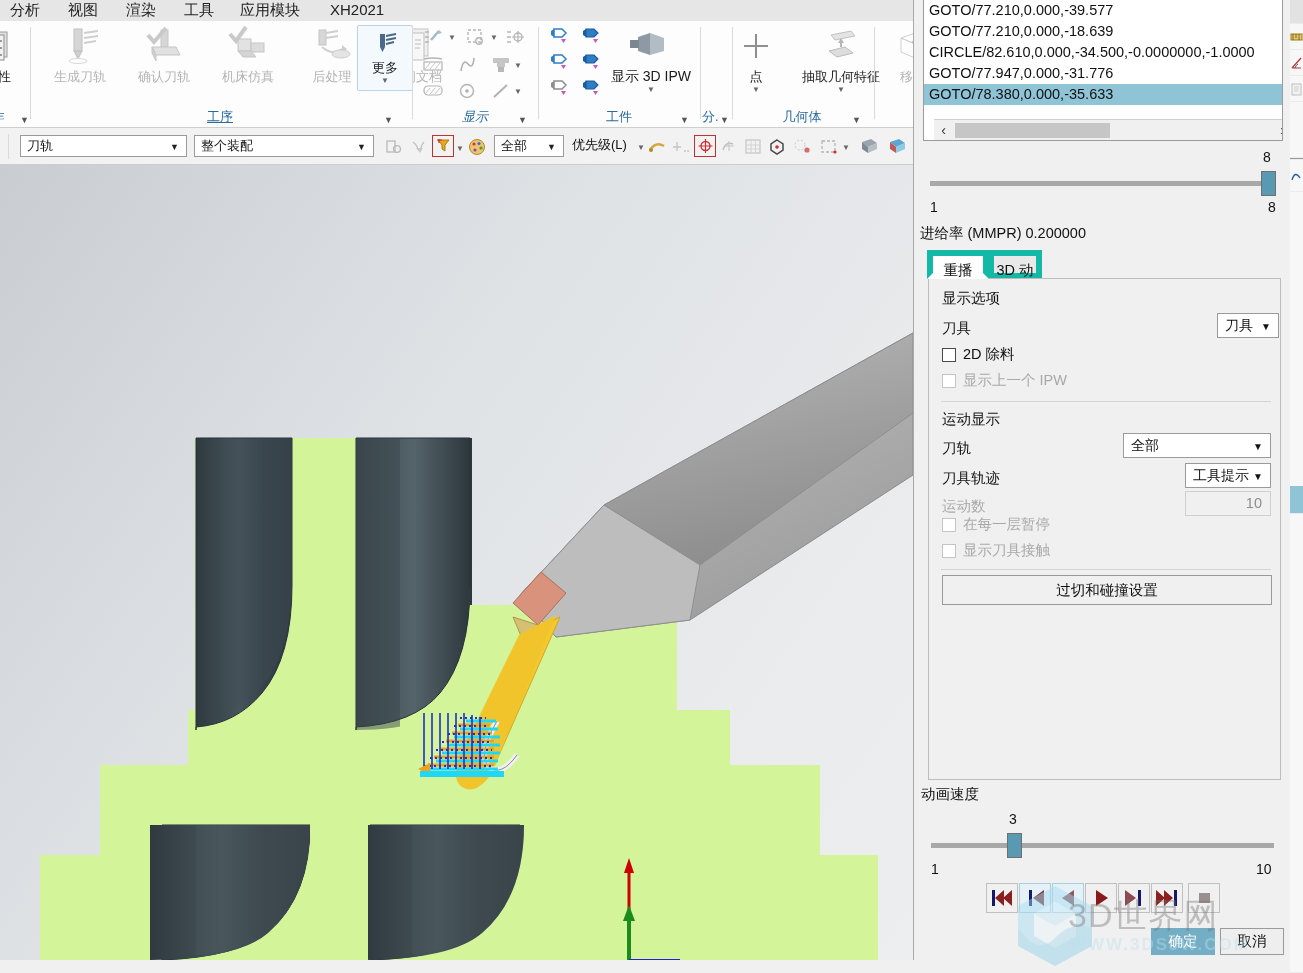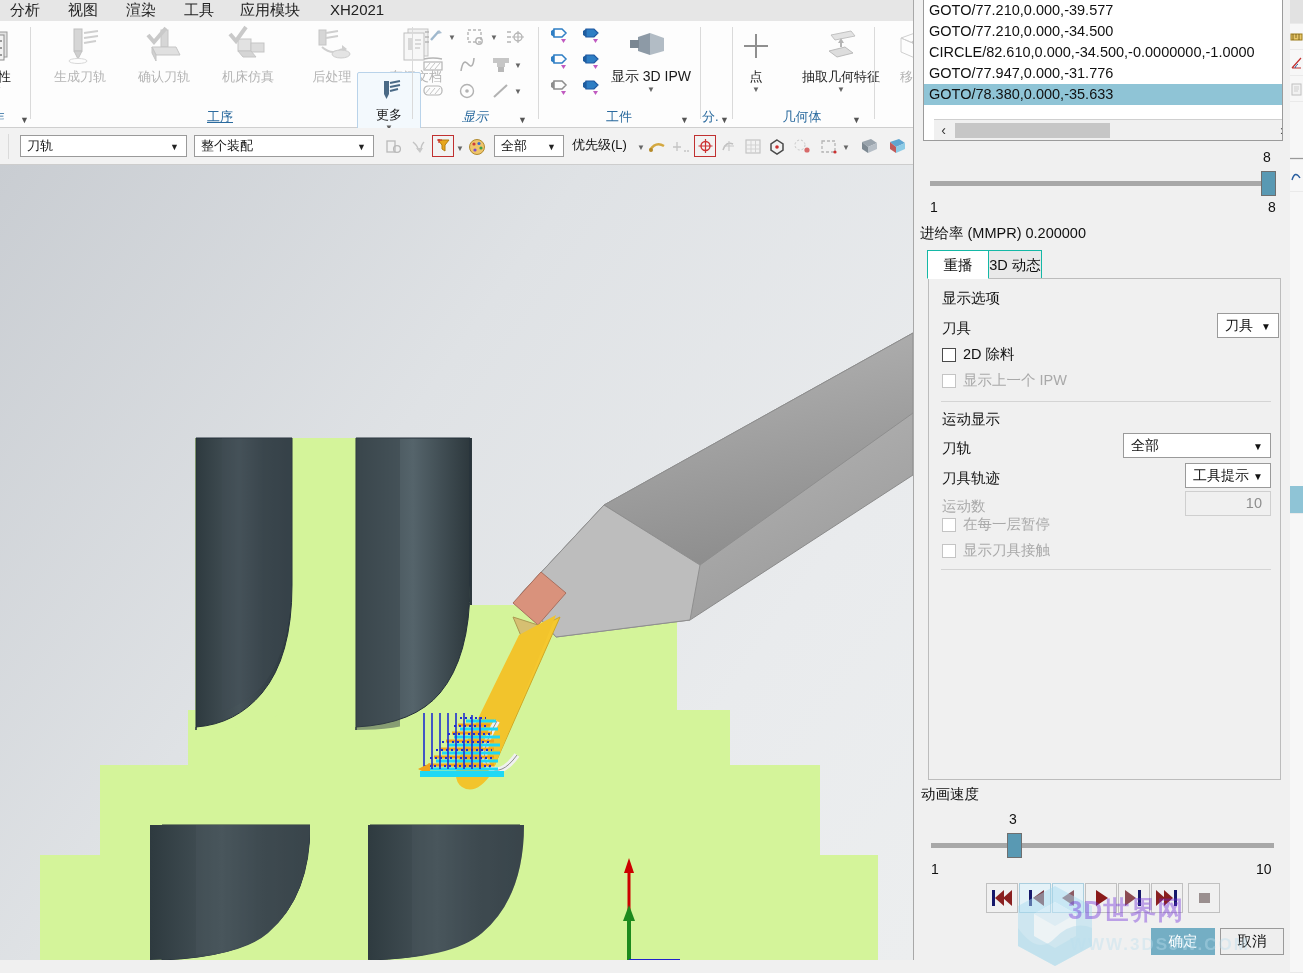--- a/index.html
+++ b/index.html
@@ -82,21 +82,21 @@
   .slider-wrap { position: absolute; }
   .slider-track { position: absolute; height: 5px; background: #a8a8a8; top: 13px; left: 0; }
   .slider-thumb { position: absolute; width: 15px; height: 25px; background: #5999b3;
                   border: 1px solid #6f6f6f; top: 3px; cursor: default; }
   .slider-val { position: absolute; top: -19px; font-size: 14px; color: #111; }
   .slider-min { position: absolute; top: 31px; left: 0; font-size: 14px; color: #111; }
   .slider-max { position: absolute; top: 31px; font-size: 14px; color: #111; }
 
   .feed-text { position: absolute; font-size: 14.5px; color: #111; }
   .tab { position: absolute; height: 29px; line-height: 28px; text-align: center;
-         font-size: 14.5px; border: 1px solid #14b8a6; background: #e9e9e9; cursor: default; color:#111; }
+         font-size: 14.5px; border: 6px solid #14b8a6; background: #e9e9e9; cursor: default; color:#111; }
   .tab.active { background: #ffffff; border-bottom-color: #ffffff; z-index: 3; }
 
   #panelBody { position: absolute; left: 14px; top: 278px; width: 353px; height: 502px;
                background: #f0f0f0; border: 1px solid #bcbcbc; }
 
   .sec-title { position: absolute; font-size: 14.5px; color: #111; }
   .fld-label { position: absolute; font-size: 14.5px; color: #111; }
   .fld-label.off { color: #a9a9a9; }
 
   .dd { position: absolute; border: 1px solid #9a9a9a; background: #fff; height: 25px;
@@ -133,21 +133,21 @@
 
   
   #sliver { position: absolute; left: 1290px; top: 0; width: 13px; height: 973px; background: #f7f7f7; }
   .slv-row { position: absolute; left: 0; width: 13px; border-bottom: 1px solid #eaeaea; }
 
   
   #wm { position: absolute; left: 1000px; top: 878px; width: 300px; height: 95px;
         pointer-events: none; opacity: .62; }
   #wm2 { position: absolute; left: 1008px; top: 893px; width: 290px; height: 70px;
          pointer-events: none; opacity: .40; }
-  .wm-txt { position:absolute; font-size: 26px; font-weight: bold; color: #6d28d9; white-space: nowrap; letter-spacing:1px;}
+  .wm-txt { position:absolute; font-size: 34px; font-weight: normal; color: #737373; white-space: nowrap; letter-spacing:1px;}
   .wm-sub { position:absolute; font-size: 17px; font-weight: bold; color: #bcdfee; white-space: nowrap; letter-spacing:2px;}
 </style>
 </head>
 <body>
 
 <div id="root">
 
   <div id="app-left">
 
     <div id="menubar">
@@ -237,21 +237,21 @@
               <rect x="14" y="13" width="5" height="12" fill="#d8d8d8"></rect>
               <path d="M21 15 h6 M21 19 h6 M21 23 h5" stroke="#cfcfcf" stroke-width="1.6"></path>
             </svg>
           </div>
           <div class="blab dis">车间文档</div>
         </div>
         <div class="grp-label" style="left:0; width:372px;text-decoration:underline;">工序</div>
         <div class="grp-arrow" style="left:350px;">▼</div>
       </div>
 
-      <div class="big-btn boxed" style="left:357px; top:4px; width:64px; height:66px;margin-top:47px;">
+      <div class="big-btn boxed" style="left:357px; top:4px; width:56px; height:66px;">
         <div class="bico" style="height:34px">
           <svg width="26" height="24" viewBox="0 0 26 24">
             <rect x="8" y="3" width="5" height="13" fill="#4a6a86"></rect>
             <polygon points="8,16 13,16 10.5,21" fill="#4a6a86"></polygon>
             <path d="M14 5 L24 3 M14 9 L24 7 M14 13 L22 11" stroke="#4a6a86" stroke-width="2" fill="none"></path>
           </svg>
         </div>
         <div class="blab en">更多</div>
         <span class="caret">▼</span>
       </div>
@@ -718,21 +718,21 @@
 
     </div>
 
     <div id="statusbar"></div>
   </div>
 
   <div id="dialog">
 
     <div id="gotoList">
       <div class="goto-row">GOTO/77.210,0.000,-39.577</div>
-      <div class="goto-row">GOTO/77.210,0.000,-34.500</div>
+      <div class="goto-row">GOTO/77.210,0.000,-18.639</div>
       <div class="goto-row">CIRCLE/82.610,0.000,-34.500,-0.0000000,-1.0000</div>
       <div class="goto-row">GOTO/77.947,0.000,-31.776</div>
       <div class="goto-row sel">GOTO/78.380,0.000,-35.633</div>
 
       <div id="hscroll">
         <div class="arrowL">‹</div>
         <div class="thumb"></div>
         <div class="arrowR">›</div>
       </div>
     </div>
@@ -793,20 +793,21 @@
         <span class="bx"></span>
         <span class="tx">在每一层暂停</span>
       </div>
       <div class="chk off" style="left:13px; top:264px;">
         <span class="bx"></span>
         <span class="tx">显示刀具接触</span>
       </div>
 
       <div class="hr" style="left:12px; top:290px; width:330px;"></div>
 
+      <div class="wide-btn" style="left:13px; top:296px; width:330px; height:30px; line-height:28px;">过切和碰撞设置</div>
     </div>
 
     <div class="sec-title" style="left:7px; top:785px; font-size:14.5px;">动画速度</div>
 
     <div class="slider-wrap" style="left:17px; top:830px; width:343px;">
       <div class="slider-track" style="width:343px;"></div>
       <div class="slider-thumb" style="left:76px;"></div>
       <span class="slider-val" style="left:78px;">3</span>
       <span class="slider-min">1</span>
       <span class="slider-max" style="left:325px;">10</span>

